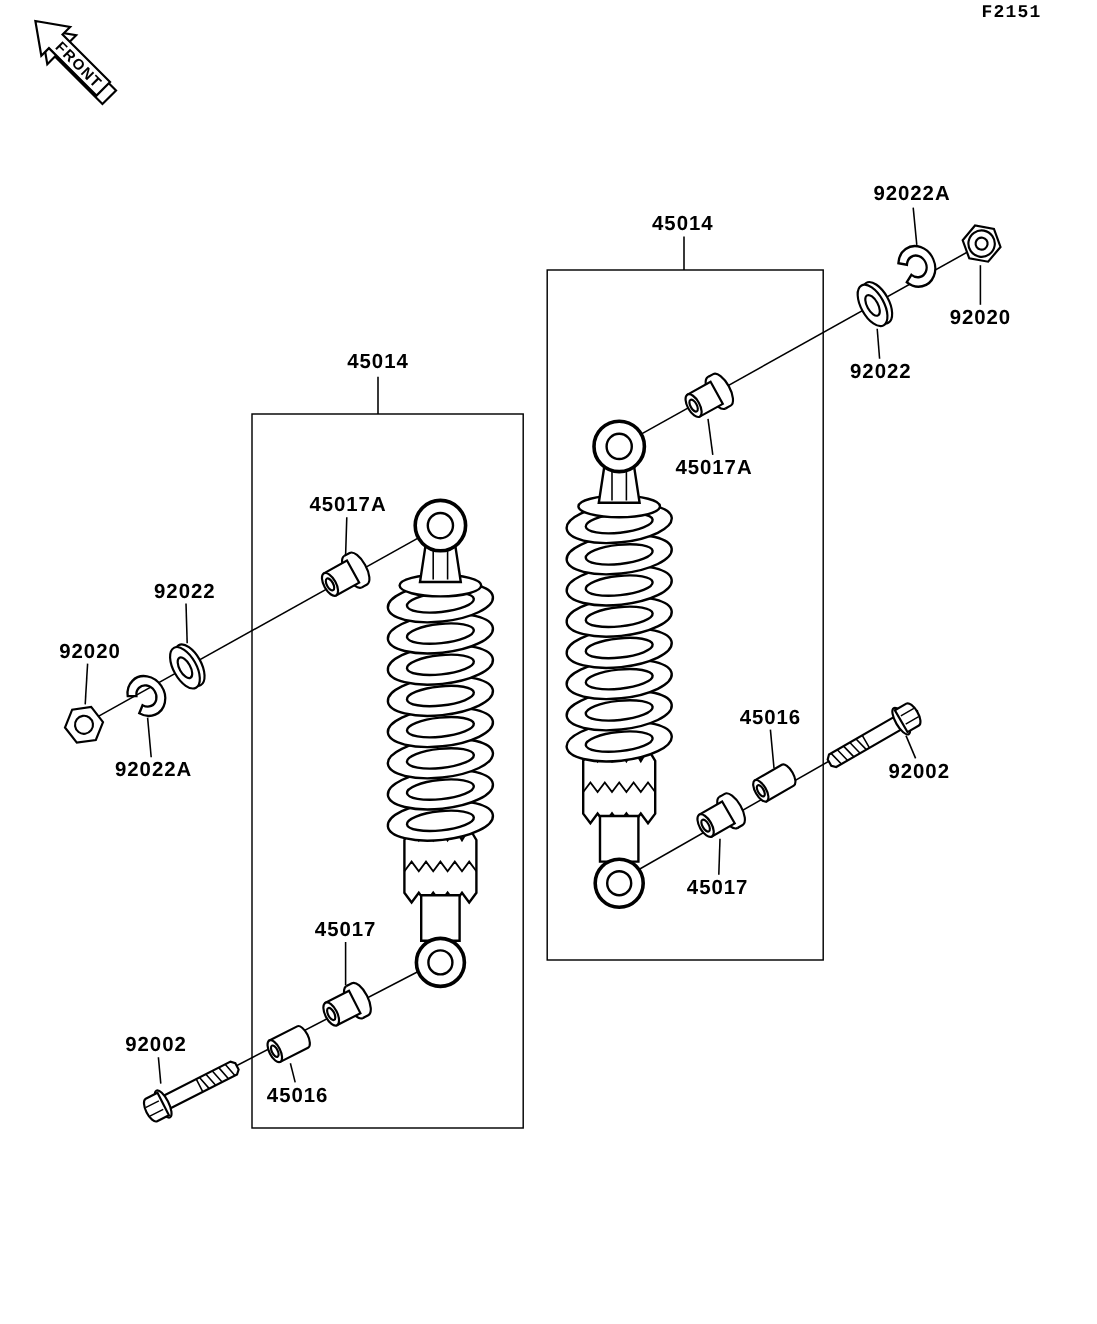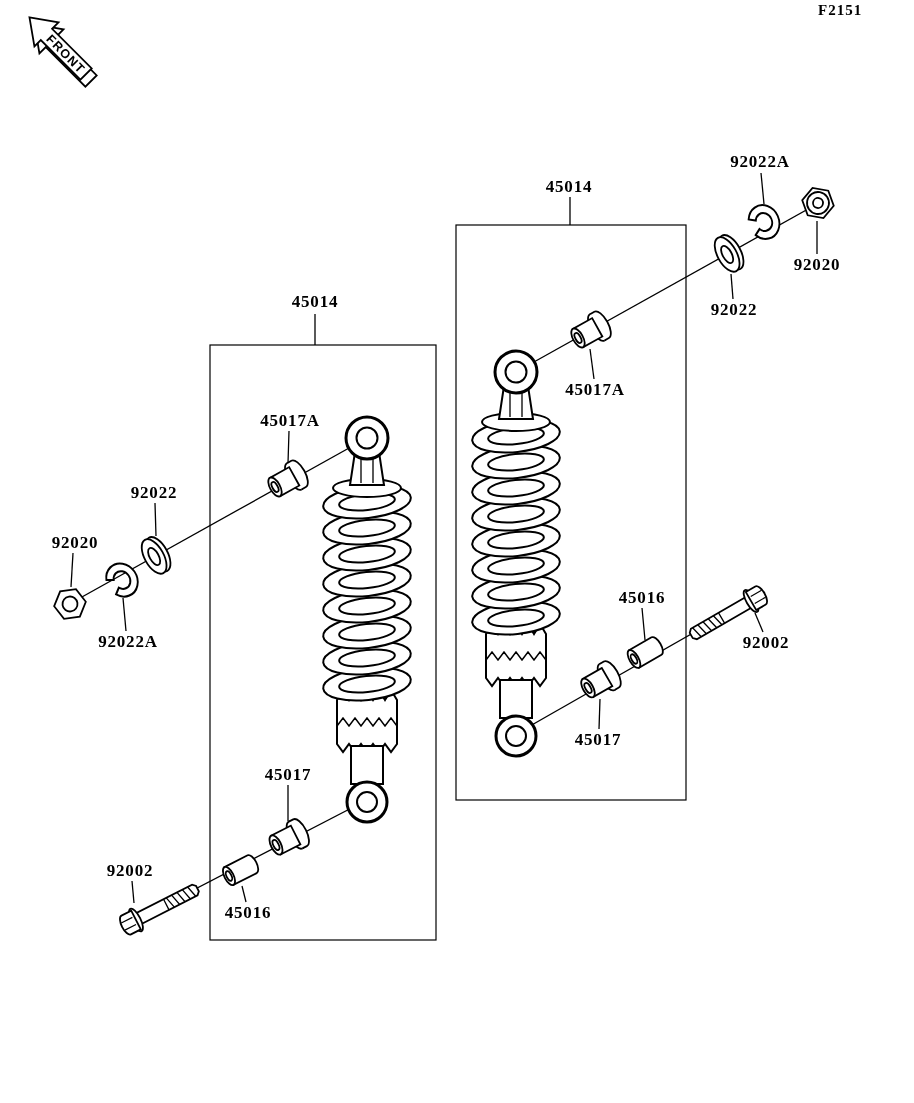--- a/index.html
+++ b/index.html
@@ -8,28 +8,28 @@
     width: 914px;
     height: 1103px;
     background: #ffffff;
     overflow: hidden;
     font-family: "Liberation Sans", sans-serif;
   }
   svg.art { position: absolute; left: 0; top: 0; }
   .figcode {
     position: absolute;
     left: 818px; top: 2px;
-    font-family: Liberation Serif, serif;
+    font-family: Liberation Mono, monospace;
     font-size: 15px; font-weight: 600;
     letter-spacing: 1px; color: #000;
   }
   .plabel {
     position: absolute;
     transform: translateX(-50%);
-    font-family: Liberation Serif, serif;
+    font-family: Liberation Sans, sans-serif;
     font-size: 17px; font-weight: bold;
     letter-spacing: 0.8px; color: #000;
     white-space: nowrap;
   }
 </style>
 </head>
 <body>
 
 <div class="stage">
 

